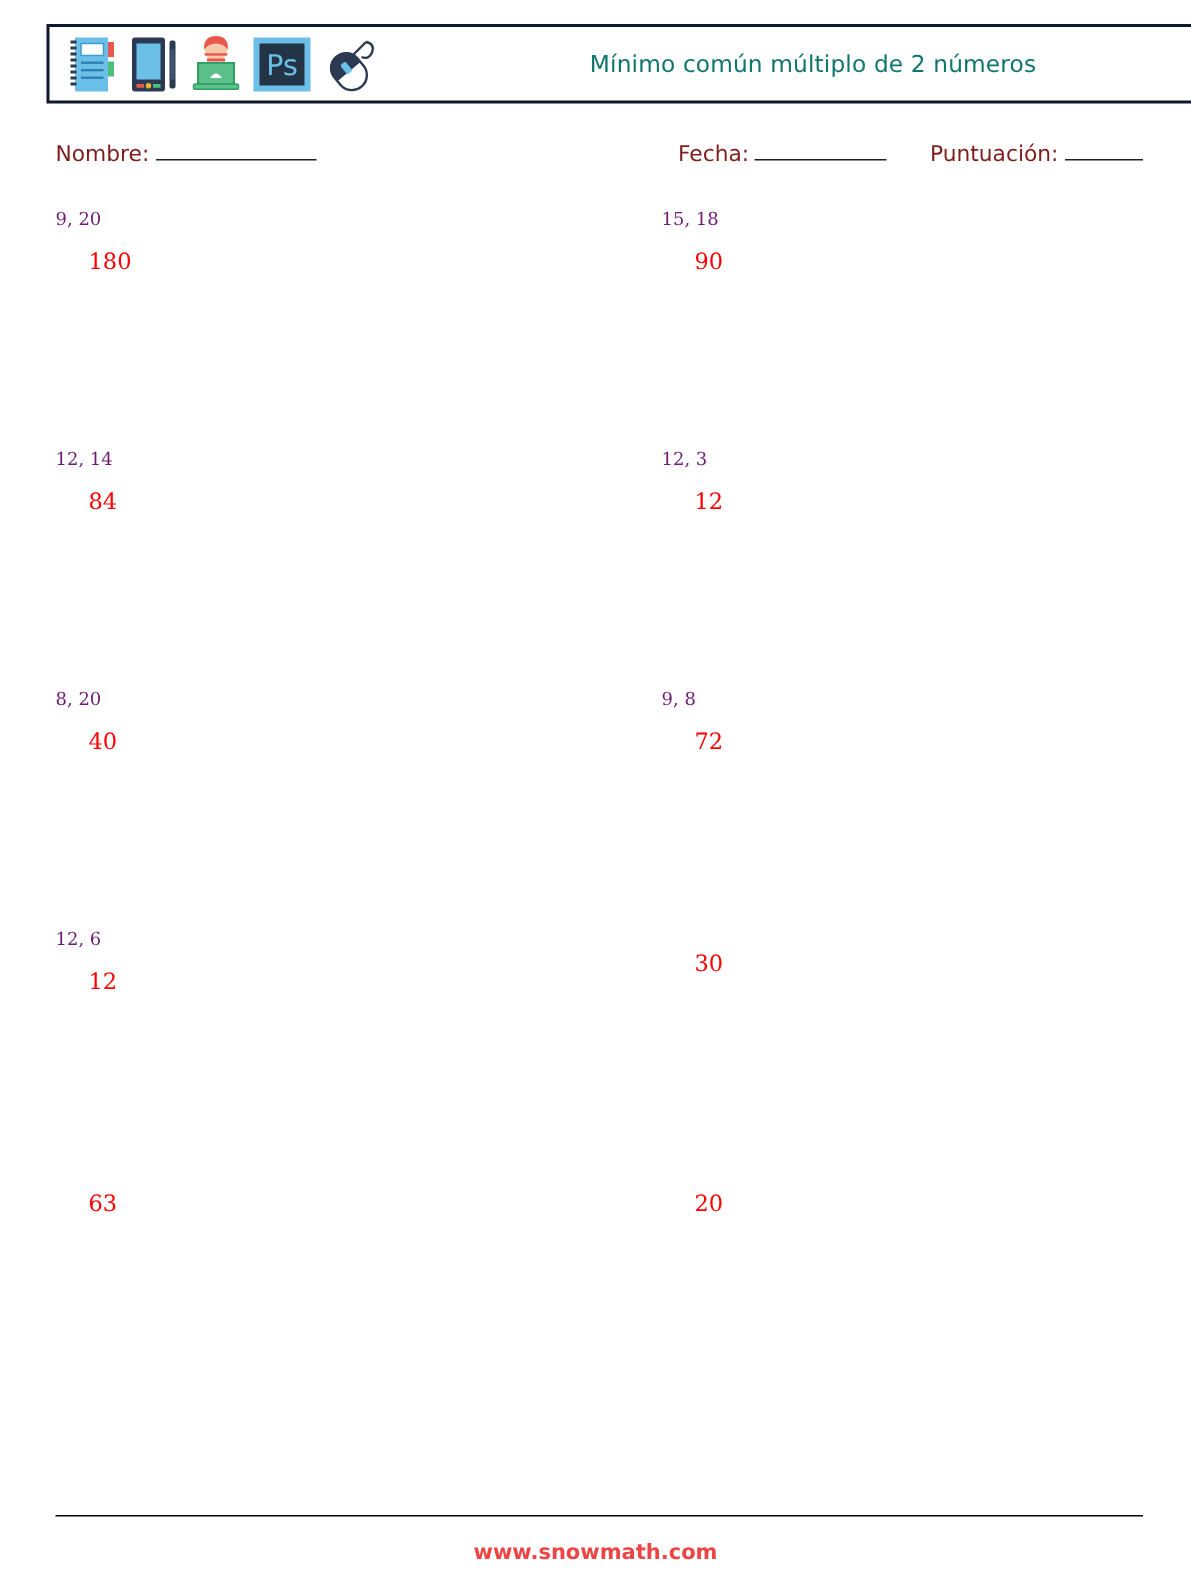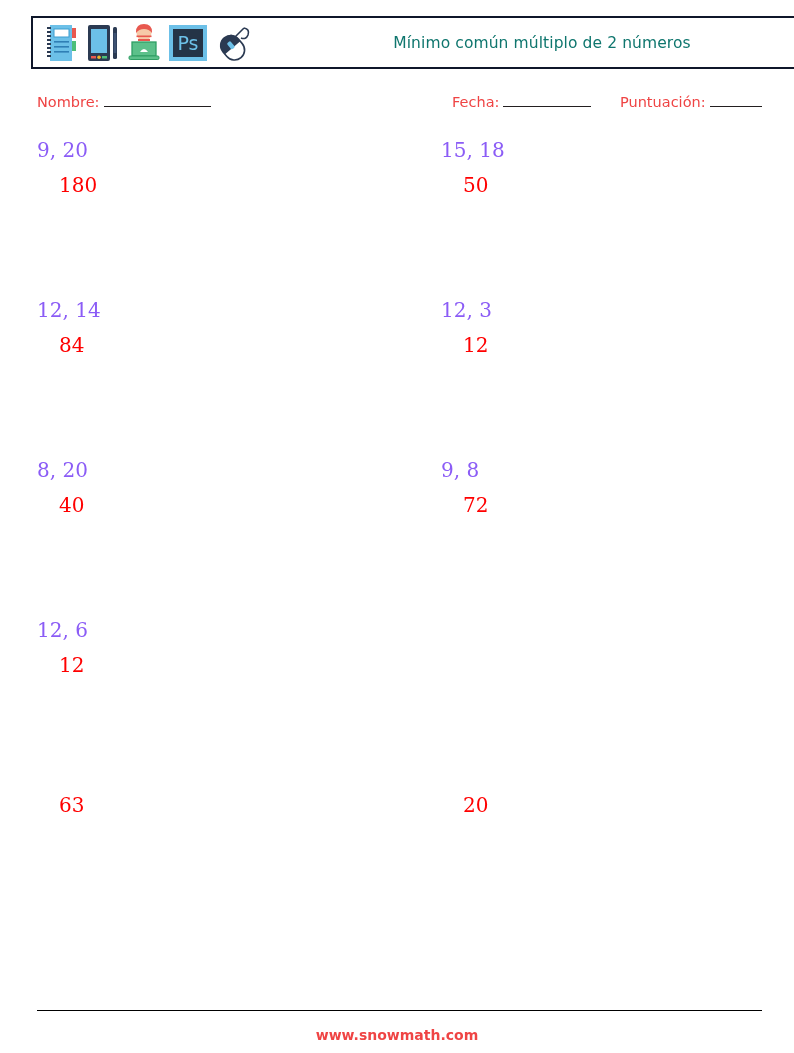--- a/index.html
+++ b/index.html
@@ -53,21 +53,21 @@
   }
 
   
   .info-row {
     position: absolute;
     top: 93px;
     left: 0;
     width: 794px;
     height: 24px;
     font-size: 14.5px;
-    color: #ef4444;
+    color: #7f1d1d;
   }
   .info-item { position: absolute; white-space: nowrap; }
   .info-name  { left: 37px; }
   .info-date  { left: 452px; }
   .info-score { left: 620px; }
   .blank-line {
     display: inline-block;
     border-bottom: 1.3px solid #231f20;
     vertical-align: baseline;
     margin-left: 4px;
@@ -91,28 +91,28 @@
   .cell {
     position: absolute;
     top: 0;
     width: 340px;
   }
   .cell.left  { left: 37px; }
   .cell.right { left: 405px; margin-left: 36px; }
 
   .pair {
     font-family: "DejaVu Serif", serif;
-    font-size: 20px;
-    color: #8b5cf6;
+    font-size: 12px;
+    color: #701a75;
     line-height: 1;
     white-space: pre;
   }
   .answer {
     font-family: "DejaVu Serif", serif;
-    font-size: 20px;
+    font-size: 15px;
     color: #ff0000;
     line-height: 1;
     margin-top: 15px;
     margin-left: 22px;
     white-space: pre;
   }
 
   
   .footer-rule {
     position: absolute;
@@ -226,21 +226,21 @@
 
 <div class="problems">
 
   <div class="prow">
     <div class="cell left">
       <div class="pair">9, 20</div>
       <div class="answer">180</div>
     </div>
     <div class="cell right">
       <div class="pair">15, 18</div>
-      <div class="answer">50</div>
+      <div class="answer">90</div>
     </div>
   </div>
 
   <div class="prow">
     <div class="cell left">
       <div class="pair">12, 14</div>
       <div class="answer">84</div>
     </div>
     <div class="cell right">
       <div class="pair">12, 3</div>
@@ -258,20 +258,21 @@
       <div class="answer">72</div>
     </div>
   </div>
 
   <div class="prow">
     <div class="cell left">
       <div class="pair">12, 6</div>
       <div class="answer">12</div>
     </div>
     <div class="cell right">
+      <div class="answer">30</div>
     </div>
   </div>
 
   <div class="prow">
     <div class="cell left">
       <div class="answer">63</div>
     </div>
     <div class="cell right">
       <div class="answer">20</div>
     </div>

